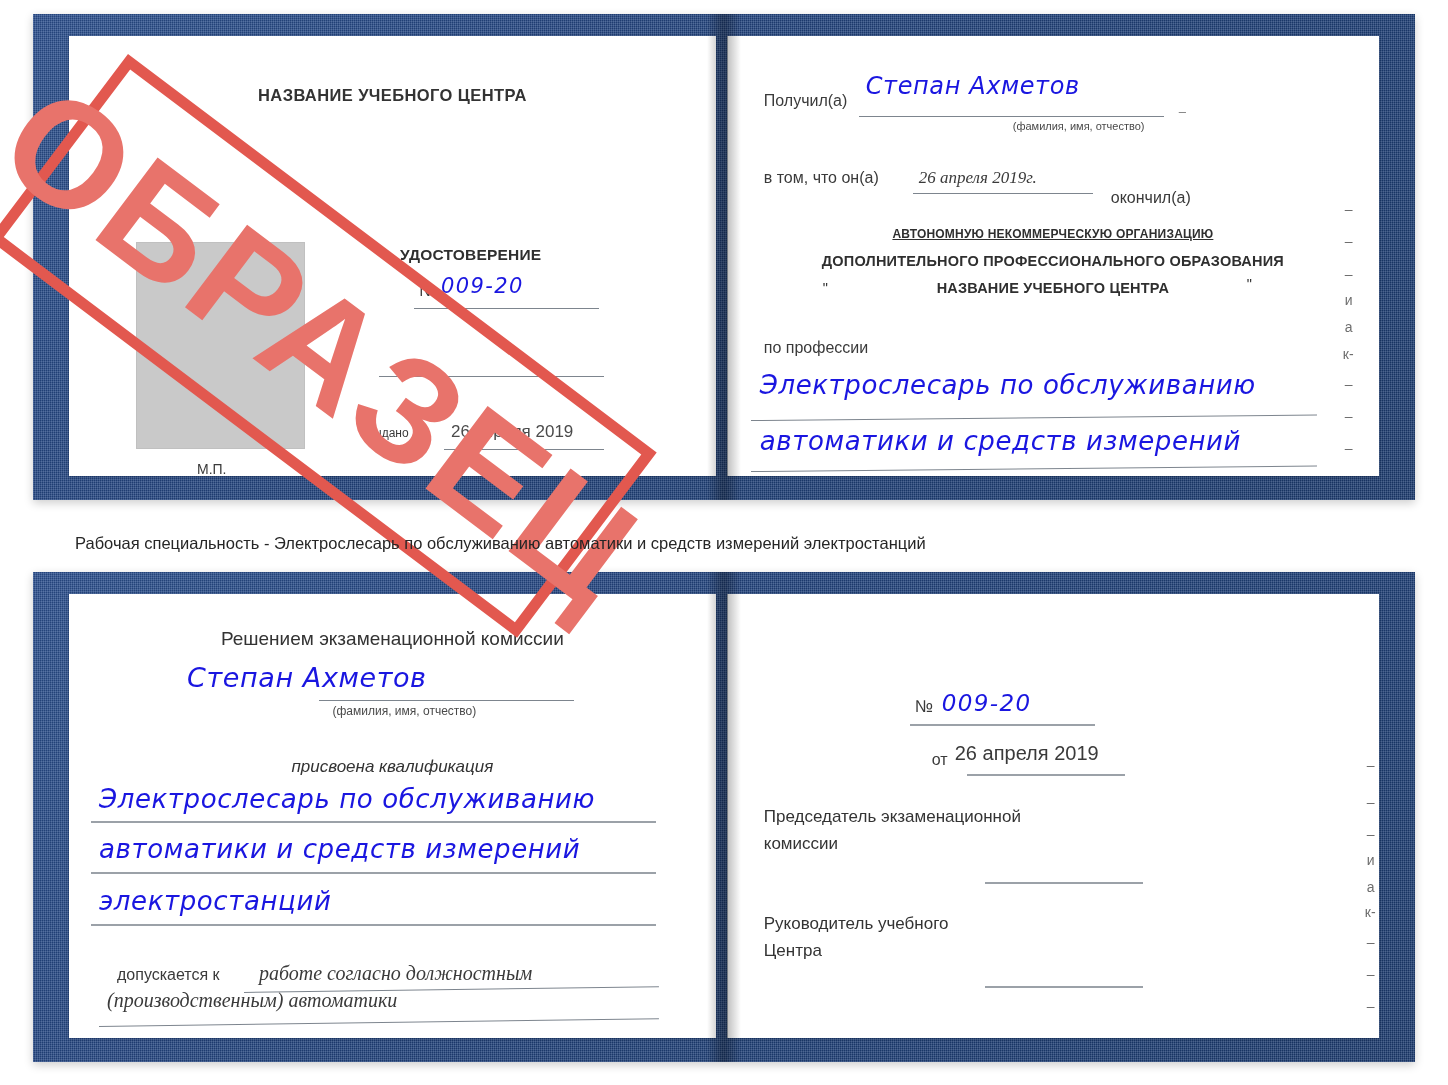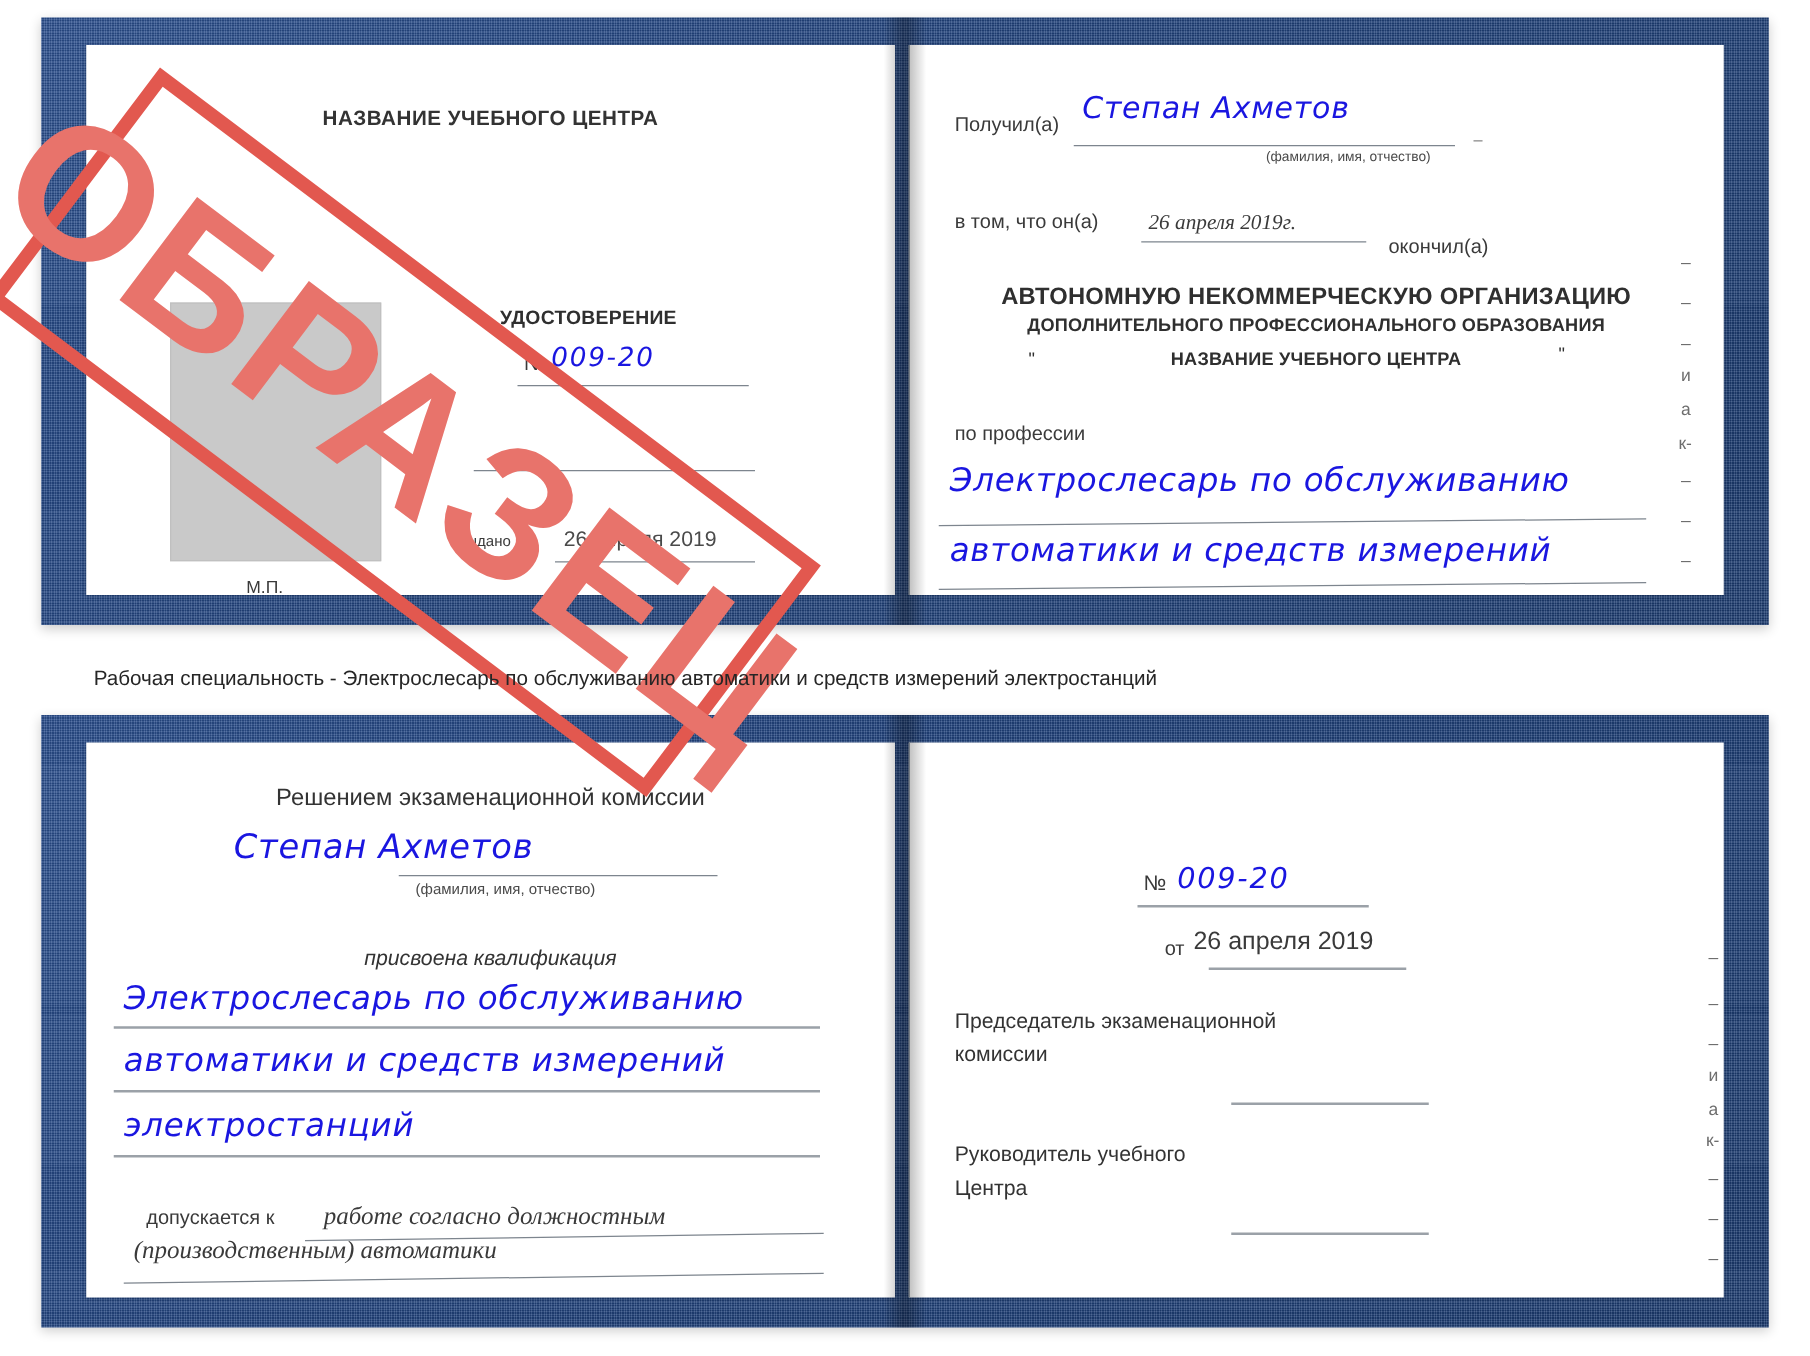--- a/index.html
+++ b/index.html
@@ -202,21 +202,21 @@
       <div class="t hand" style="left:139px; top:36px;">Степан Ахметов</div>
       <div class="rule" style="left:132px; top:80px; width:305px;"></div>
       <div class="t lbl-sm" style="left:262px; top:84px;">(фамилия, имя, отчество)</div>
       <div class="t" style="left:452px; top:68px; font-size:13px; color:#7a7a7a;">–</div>
 
       <div class="t lbl" style="left:37px; top:133px; font-size:16px;">в том, что он(а)</div>
       <div class="t ital" style="left:192px; top:132px;">26 апреля 2019г.</div>
       <div class="rule" style="left:186px; top:157px; width:180px;"></div>
       <div class="t lbl" style="left:384px; top:133px; font-size:16px;margin-top:20px;">окончил(а)</div>
 
-      <div class="t caps" style="left:50%; top:191px; transform:translateX(-50%); font-size:19px;">АВТОНОМНУЮ НЕКОММЕРЧЕСКУЮ ОРГАНИЗАЦИЮ</div>
+      <div class="t caps" style="left:50%; top:191px; transform:translateX(-50%); font-size:12px;text-decoration:underline;">АВТОНОМНУЮ НЕКОММЕРЧЕСКУЮ ОРГАНИЗАЦИЮ</div>
       <div class="t caps" style="left:50%; top:217px; transform:translateX(-50%); font-size:14.5px;">ДОПОЛНИТЕЛЬНОГО ПРОФЕССИОНАЛЬНОГО ОБРАЗОВАНИЯ</div>
       <div class="t caps" style="left:96px; top:244px; font-size:14.5px; font-weight:normal;">"</div>
       <div class="t caps" style="left:50%; top:244px; transform:translateX(-50%); font-size:14.5px;">НАЗВАНИЕ УЧЕБНОГО ЦЕНТРА</div>
       <div class="t caps" style="left:520px; top:240px; font-size:14.5px; font-weight:normal;">"</div>
 
       <div class="t lbl" style="left:37px; top:303px; font-size:16px;">по профессии</div>
 
       <div class="t hand" style="left:33px; top:334px; font-size:26px;">Электрослесарь по обслуживанию</div>
       <div class="rule tiltA" style="left:24px; top:384px; width:566px;"></div>
 

